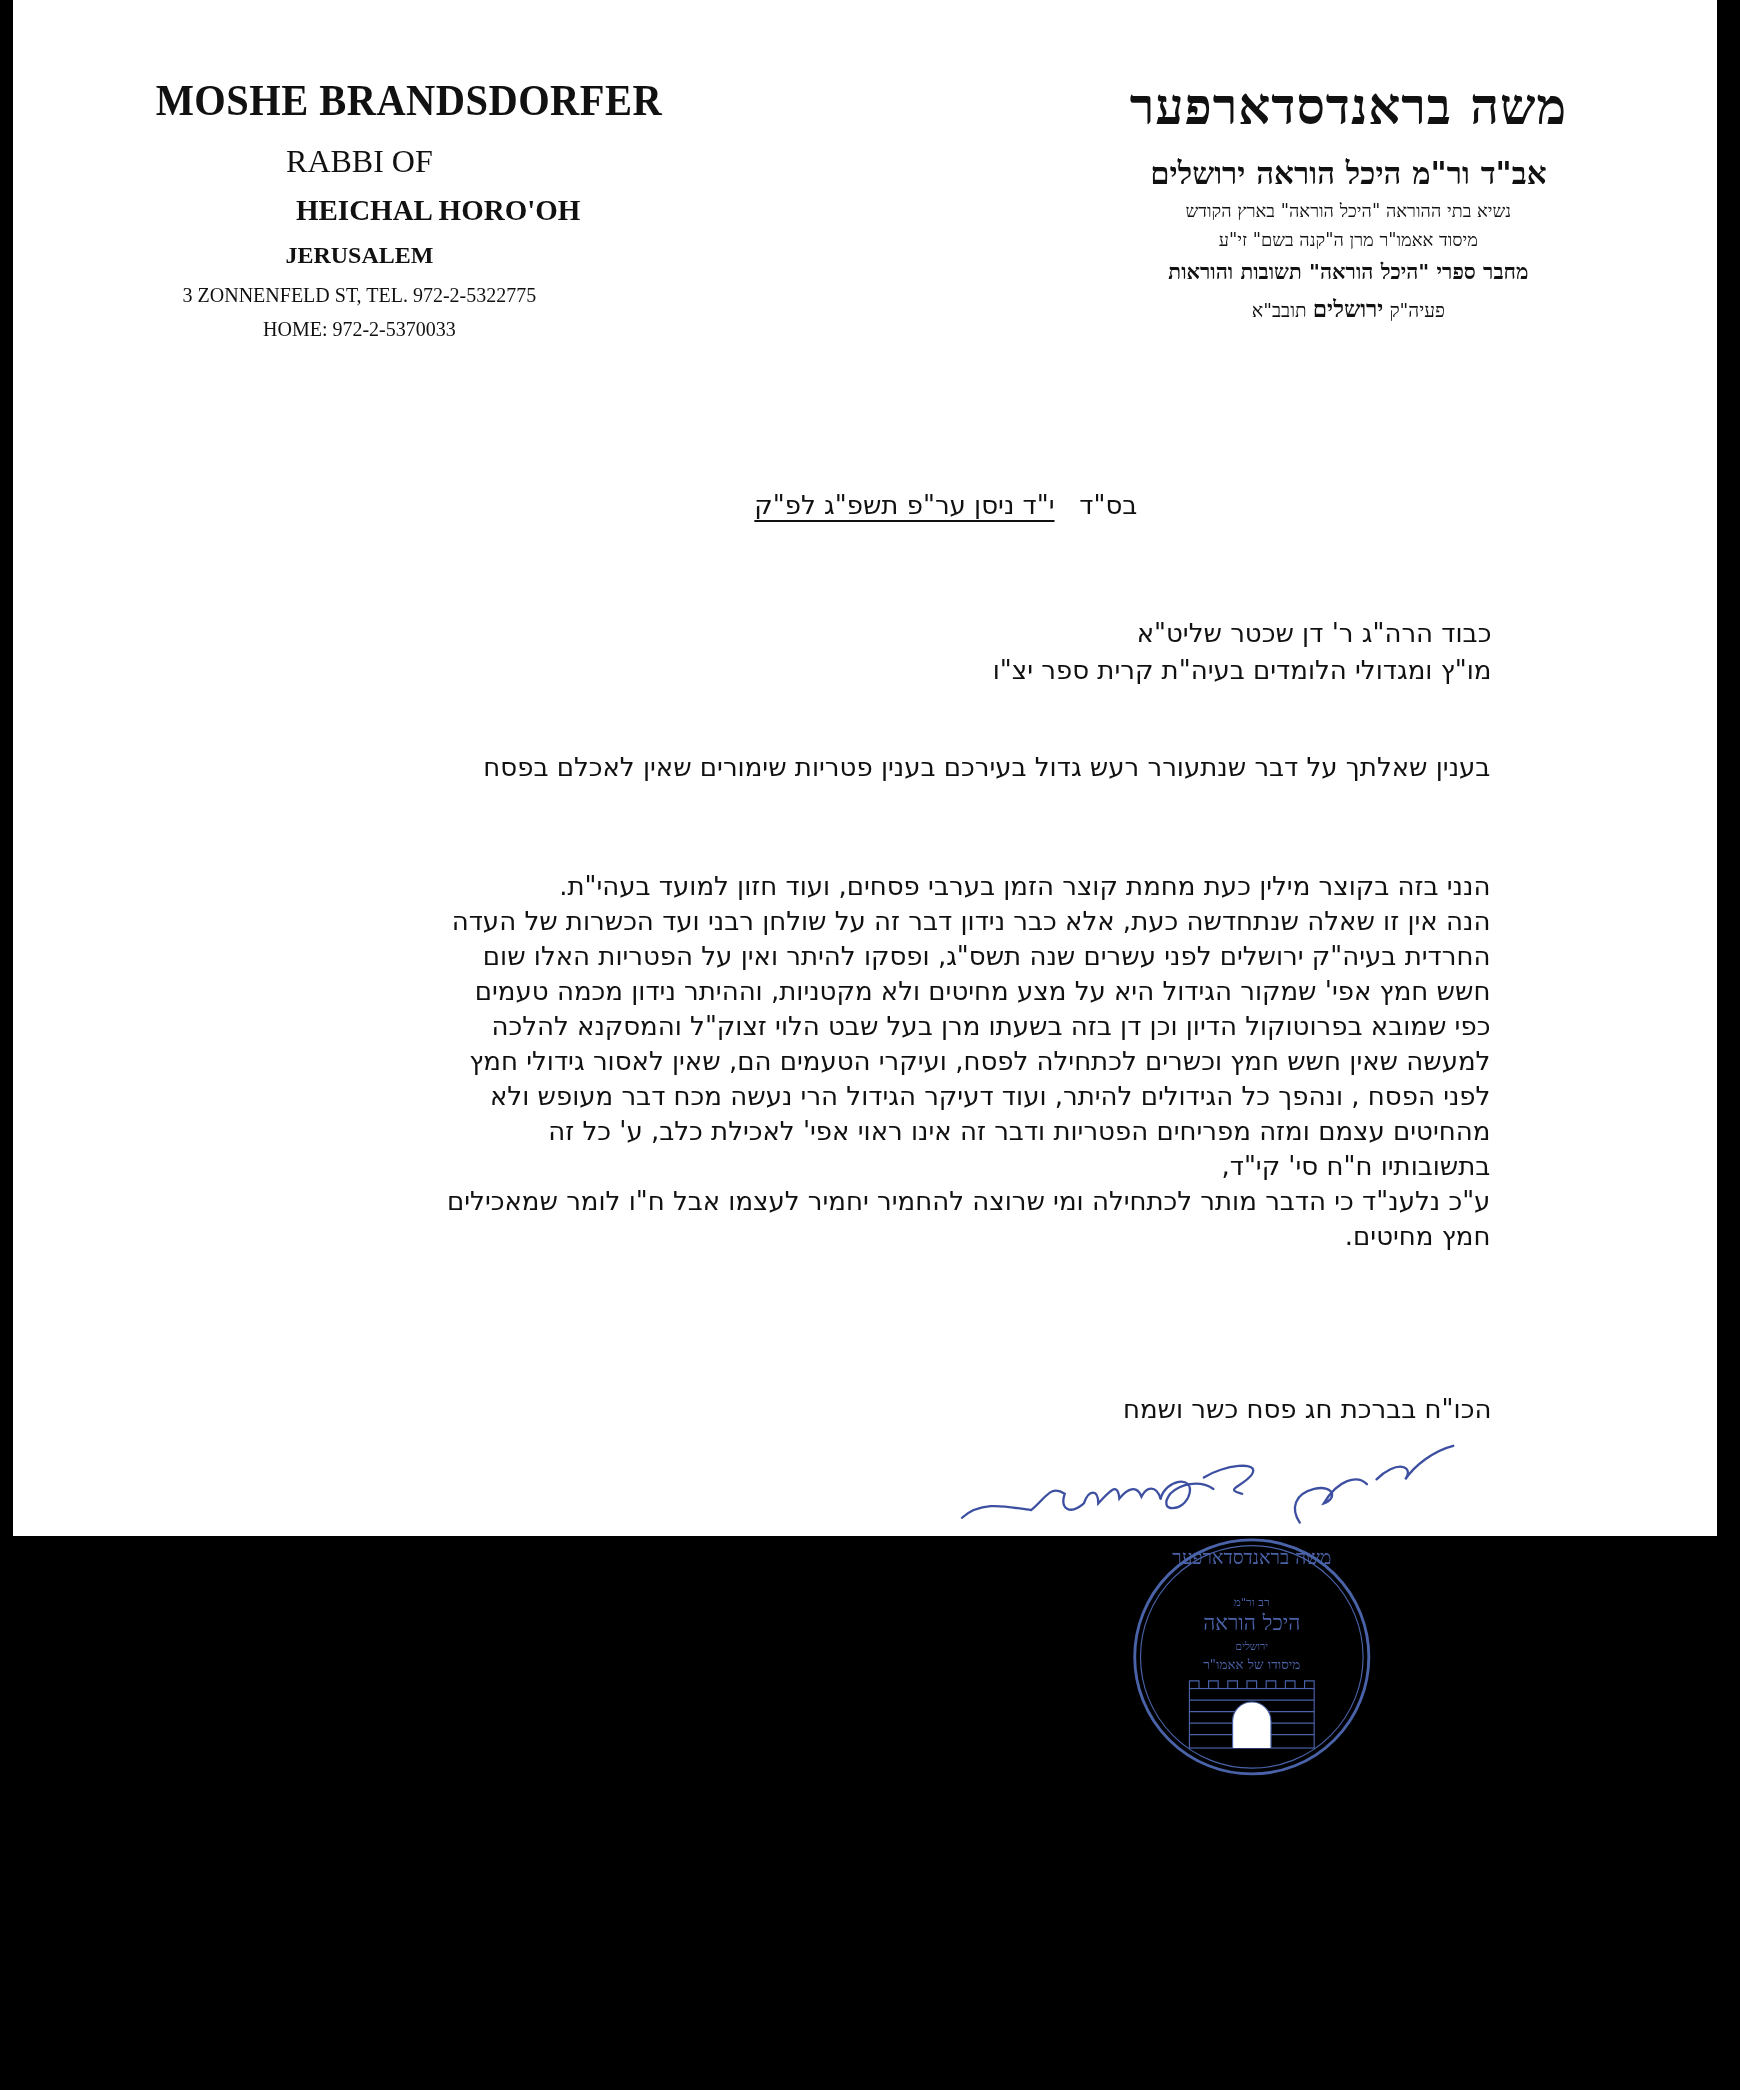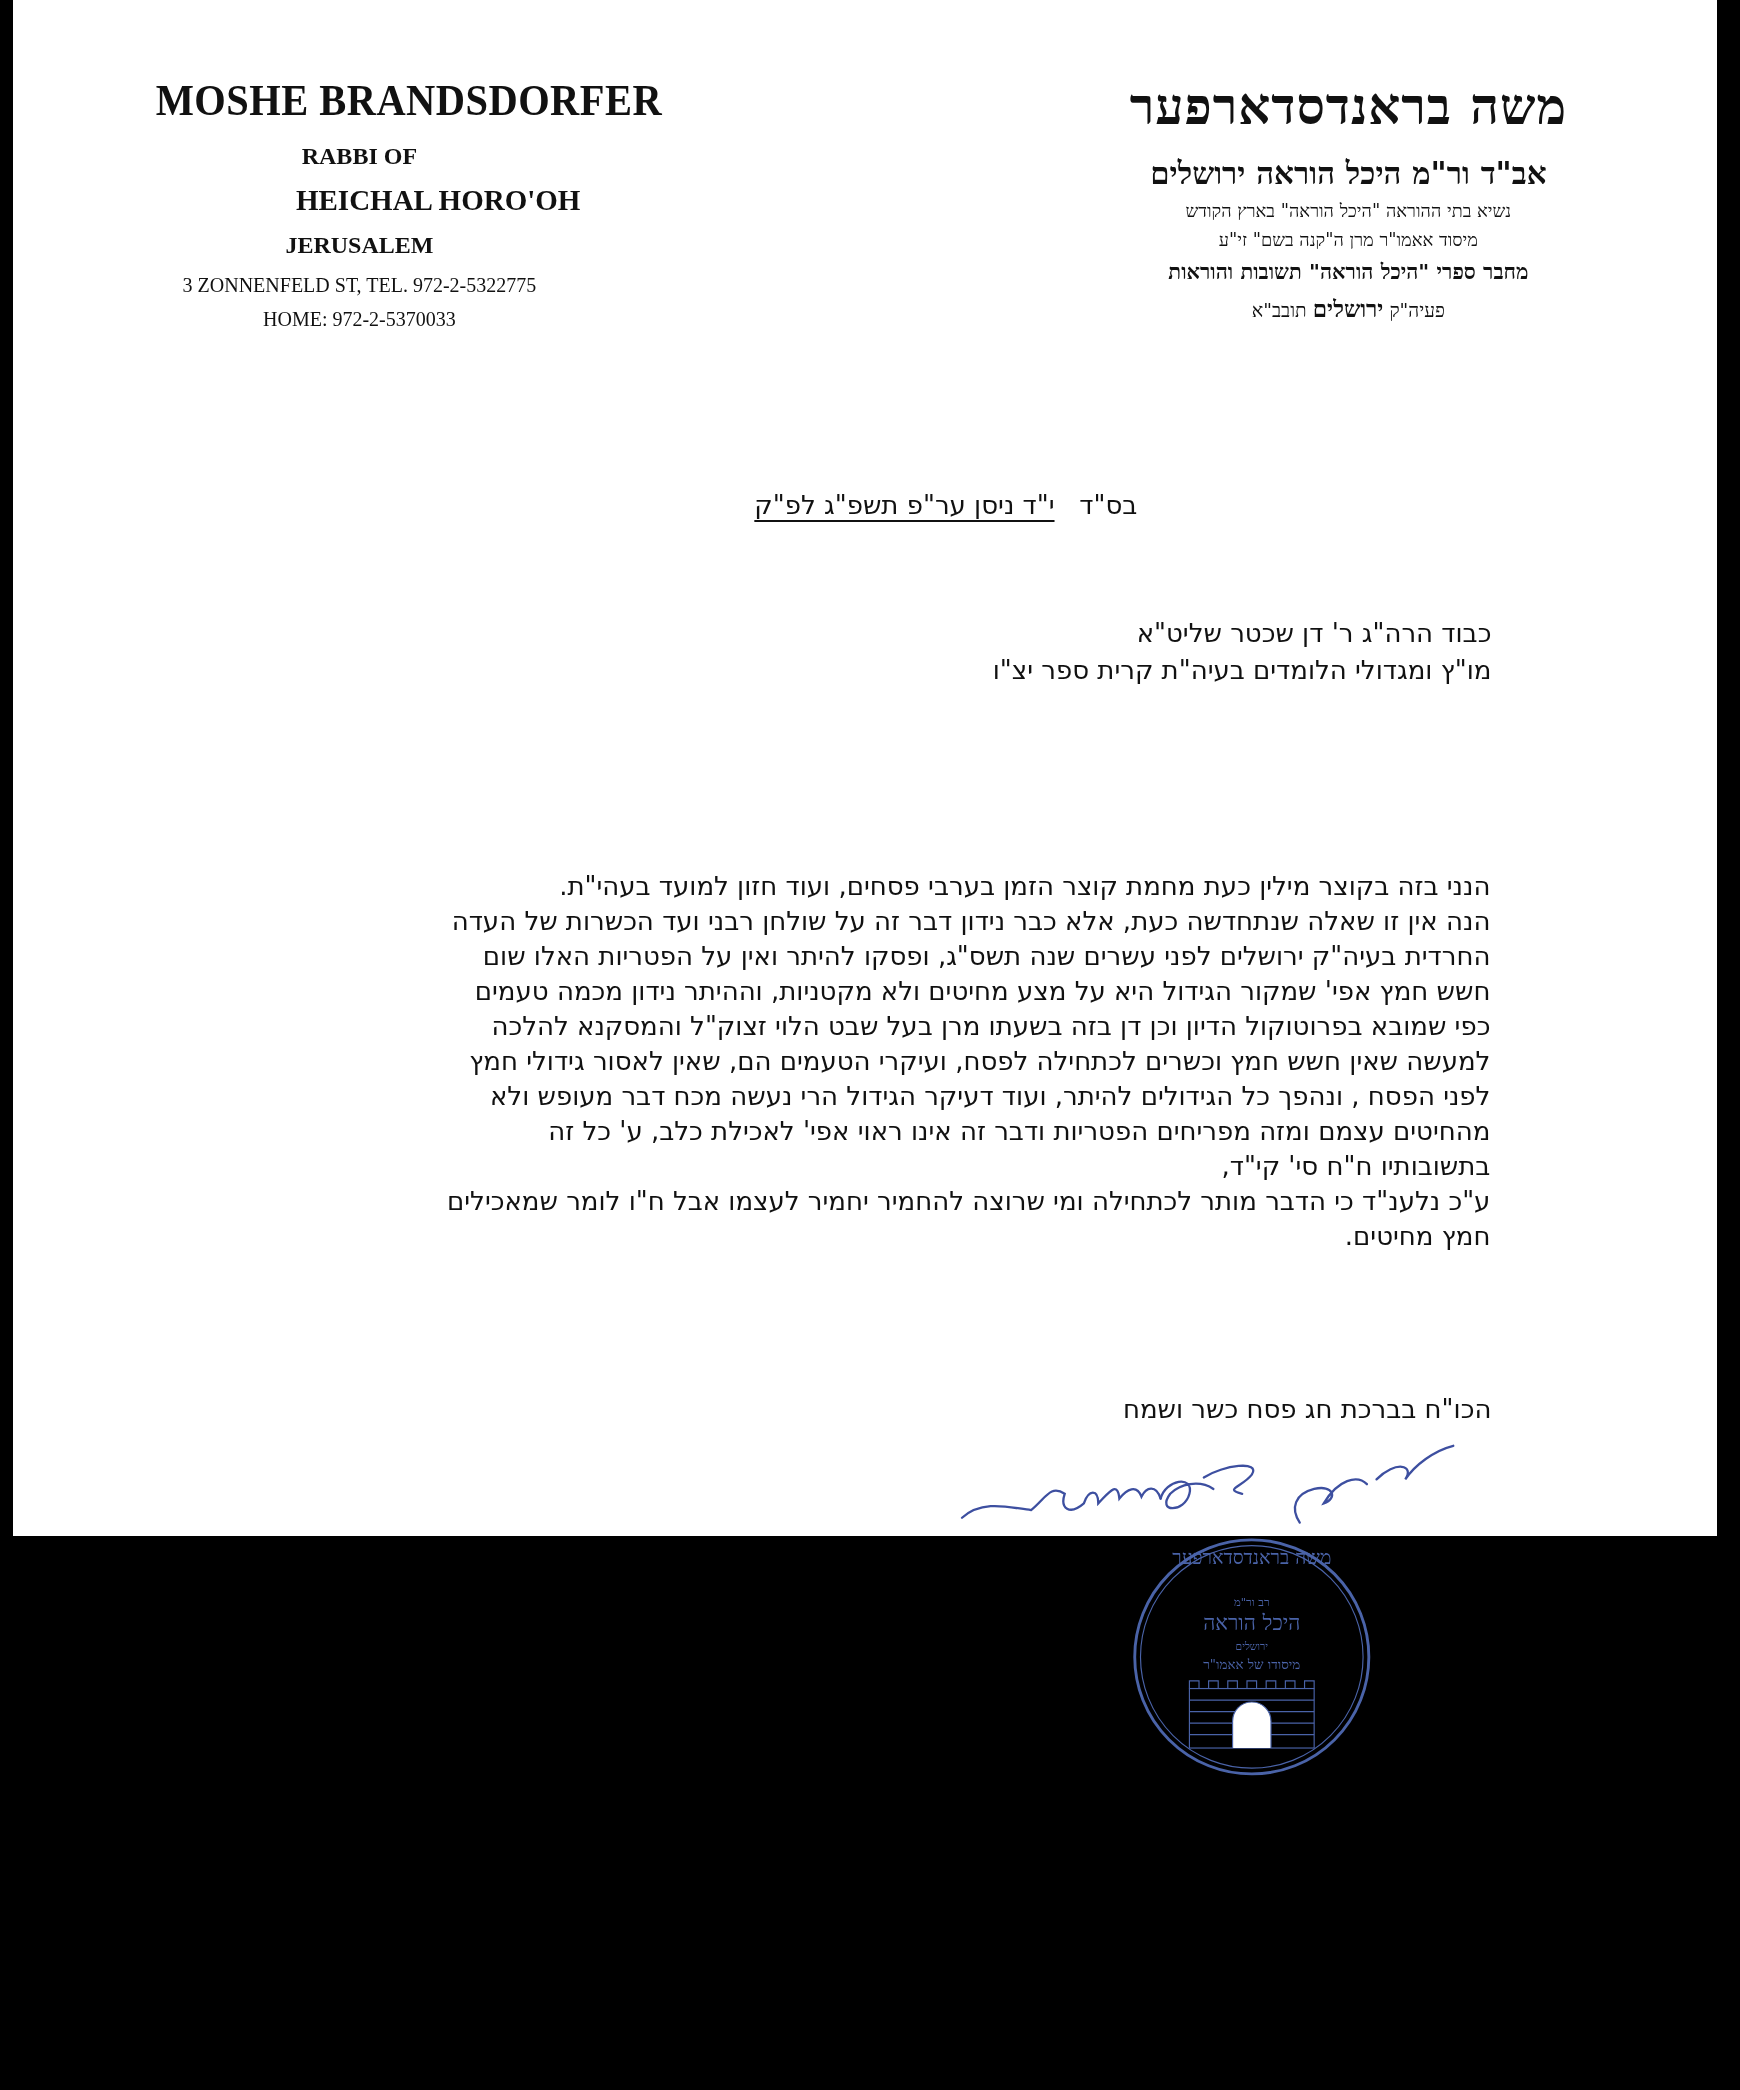--- a/index.html
+++ b/index.html
@@ -7,21 +7,21 @@
       width: 1741px; height: 2090px; background: #000; position: relative; overflow: hidden;
     }
     .page {
       position: absolute; left: 13.4px; top: 0; width: 1704px; height: 1536px; background: #ffffff;
     }
     .en-head {
       position: absolute; left: 125px; top: 75px; width: 442px; text-align: center;
       font-family: "Liberation Serif", serif; color: #111;
     }
     .en-name { font-size: 44px; font-weight: bold; letter-spacing: 0.5px; transform: scaleX(0.92); transform-origin: center; white-space: nowrap; }
-    .en-rabbi { font-size: 24px; font-weight: bold; margin-top: 17.3px; }
+    .en-rabbi { font-size: 32px; font-weight: normal; margin-top: 17.3px; }
     .en-inst { font-size: 29px; font-weight: bold; margin-top: 13.4px; text-align: right; }
     .en-city { font-size: 24px; font-weight: bold; margin-top: 15.4px; text-align: center; }
     .en-addr { font-size: 20px; margin-top: 13.4px; line-height: 26px; white-space: nowrap; font-family: Liberation Serif, serif; }
     .he-head {
       position: absolute; left: 1066px; top: 77px; width: 538px; text-align: center; direction: rtl;
       font-family: "DejaVu Serif", serif; color: #111;
     }
     .he-name { font-size: 50px; font-weight: bold; letter-spacing: 1px; }
     .he-role { font-size: 31px; font-weight: bold; margin-top: 19px; }
     .he-line { font-size: 18px; margin-top: 7.7px; }
@@ -74,20 +74,21 @@
     <span>בס"ד</span>&nbsp;&nbsp;
     <span class="u">י"ד ניסן ער"פ תשפ"ג לפ"ק</span>
   </div>
 
   <div class="body-text addr">
     <div>כבוד הרה"ג ר' דן שכטר שליט"א</div>
     <div>מו"ץ ומגדולי הלומדים בעיה"ת קרית ספר יצ"ו</div>
   </div>
 
   <div class="body-text p1">
+    <div>בענין שאלתך על דבר שנתעורר רעש גדול בעירכם בענין פטריות שימורים שאין לאכלם בפסח</div>
   </div>
 
   <div class="body-text p2">
     <div>הנני בזה בקוצר מילין כעת מחמת קוצר הזמן בערבי פסחים, ועוד חזון למועד בעהי"ת.</div>
     <div>הנה אין זו שאלה שנתחדשה כעת, אלא כבר נידון דבר זה על שולחן רבני ועד הכשרות של העדה</div>
     <div>החרדית בעיה"ק ירושלים לפני עשרים שנה תשס"ג, ופסקו להיתר ואין על הפטריות האלו שום</div>
     <div>חשש חמץ אפי' שמקור הגידול היא על מצע מחיטים ולא מקטניות, וההיתר נידון מכמה טעמים</div>
     <div>כפי שמובא בפרוטוקול הדיון וכן דן בזה בשעתו מרן בעל שבט הלוי זצוק"ל והמסקנא להלכה</div>
     <div>למעשה שאין חשש חמץ וכשרים לכתחילה לפסח, ועיקרי הטעמים הם, שאין לאסור גידולי חמץ</div>
     <div>לפני הפסח , ונהפך כל הגידולים להיתר, ועוד דעיקר הגידול הרי נעשה מכח דבר מעופש ולא</div>

